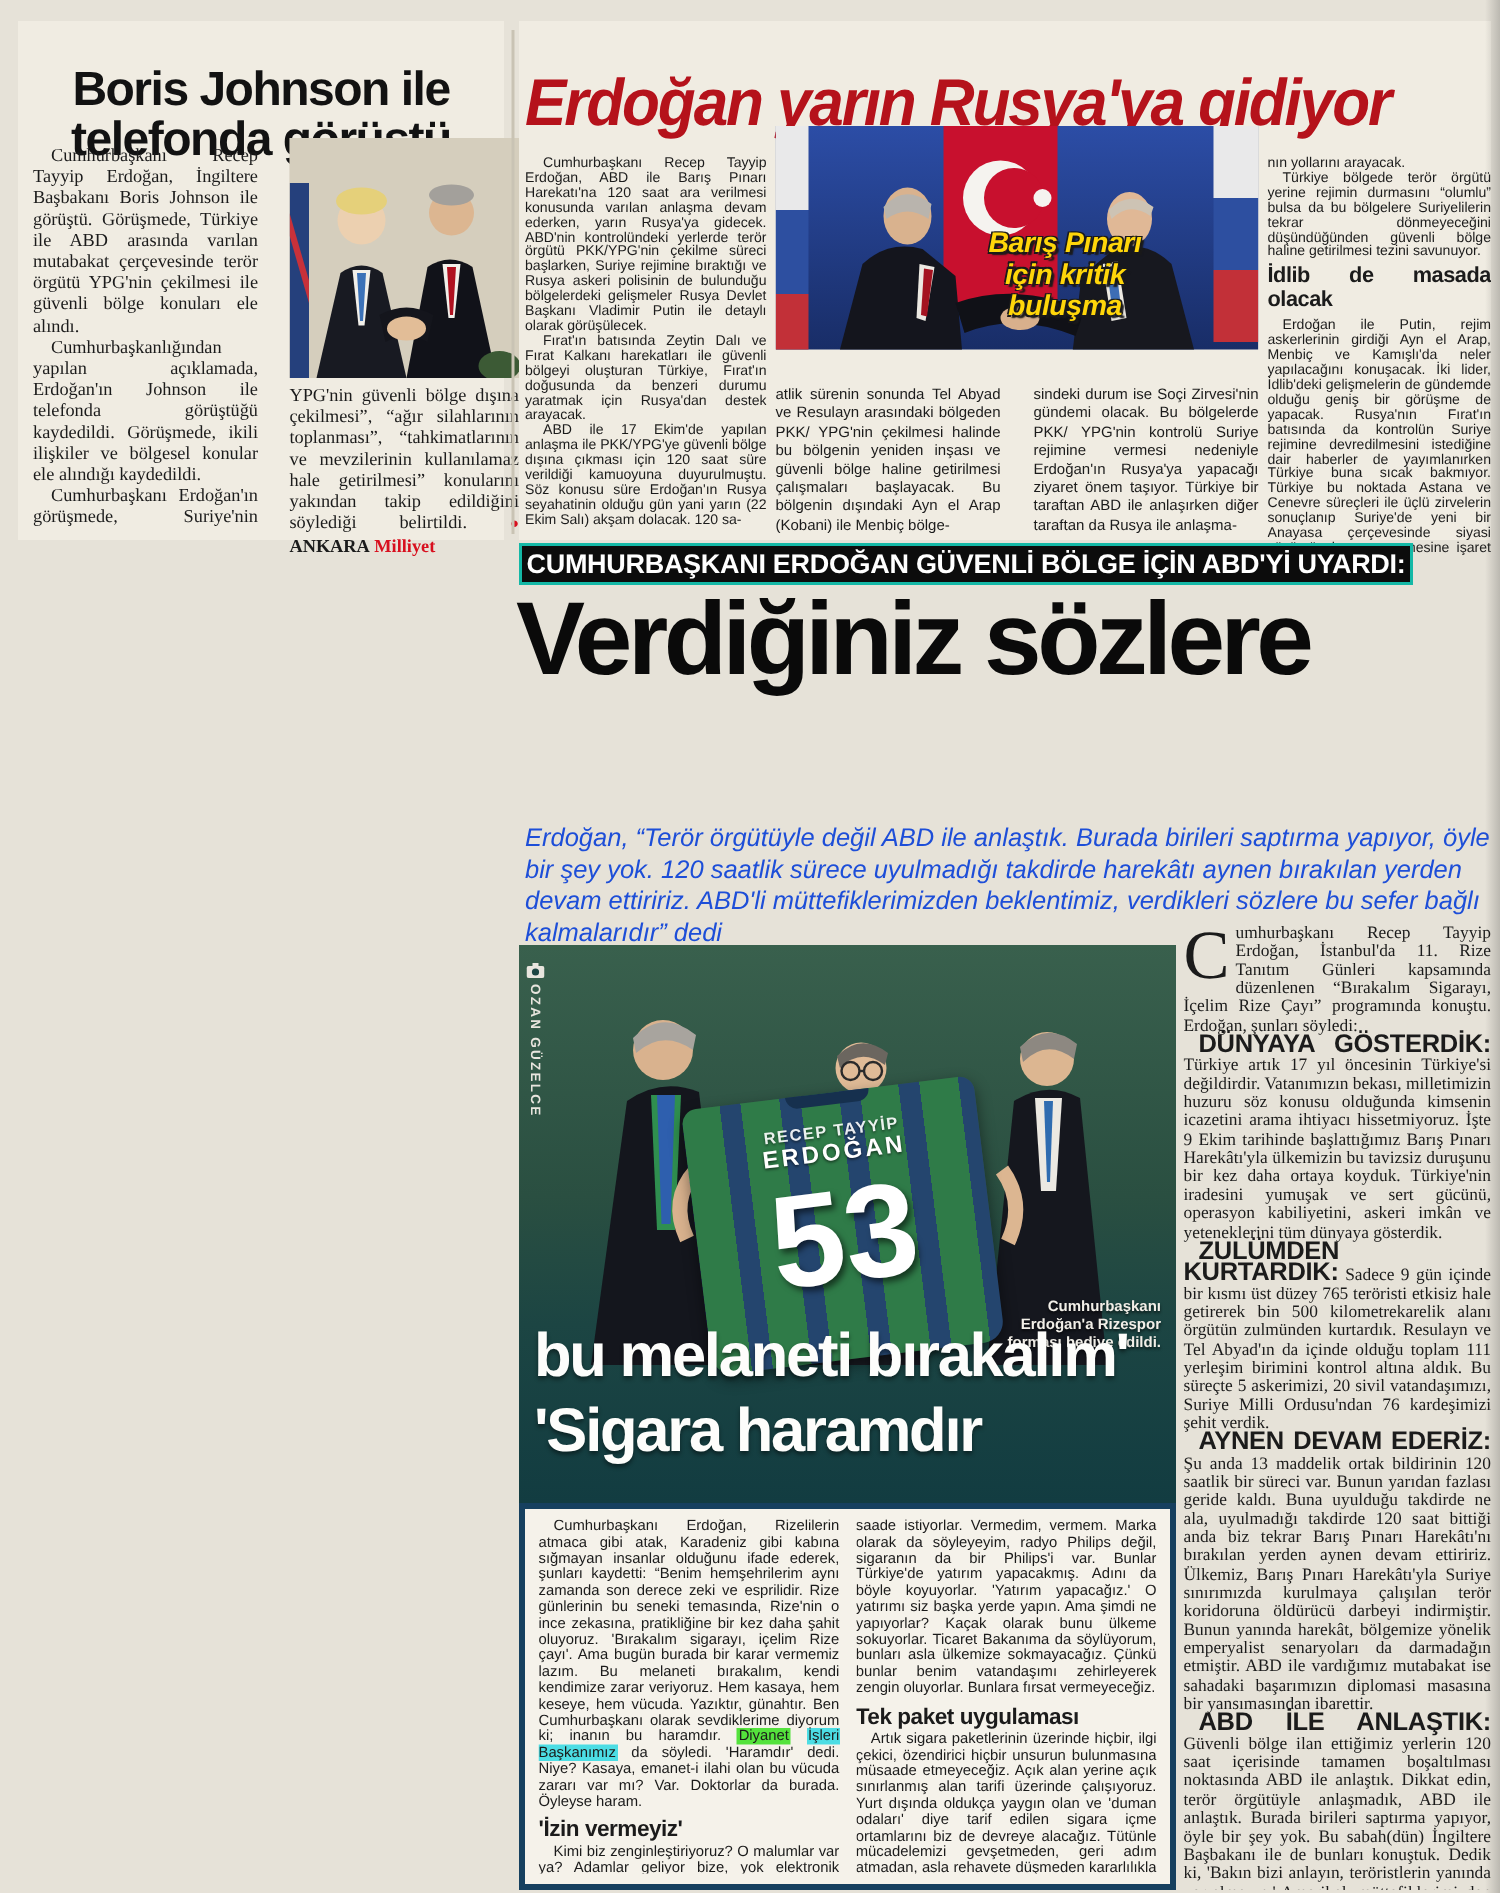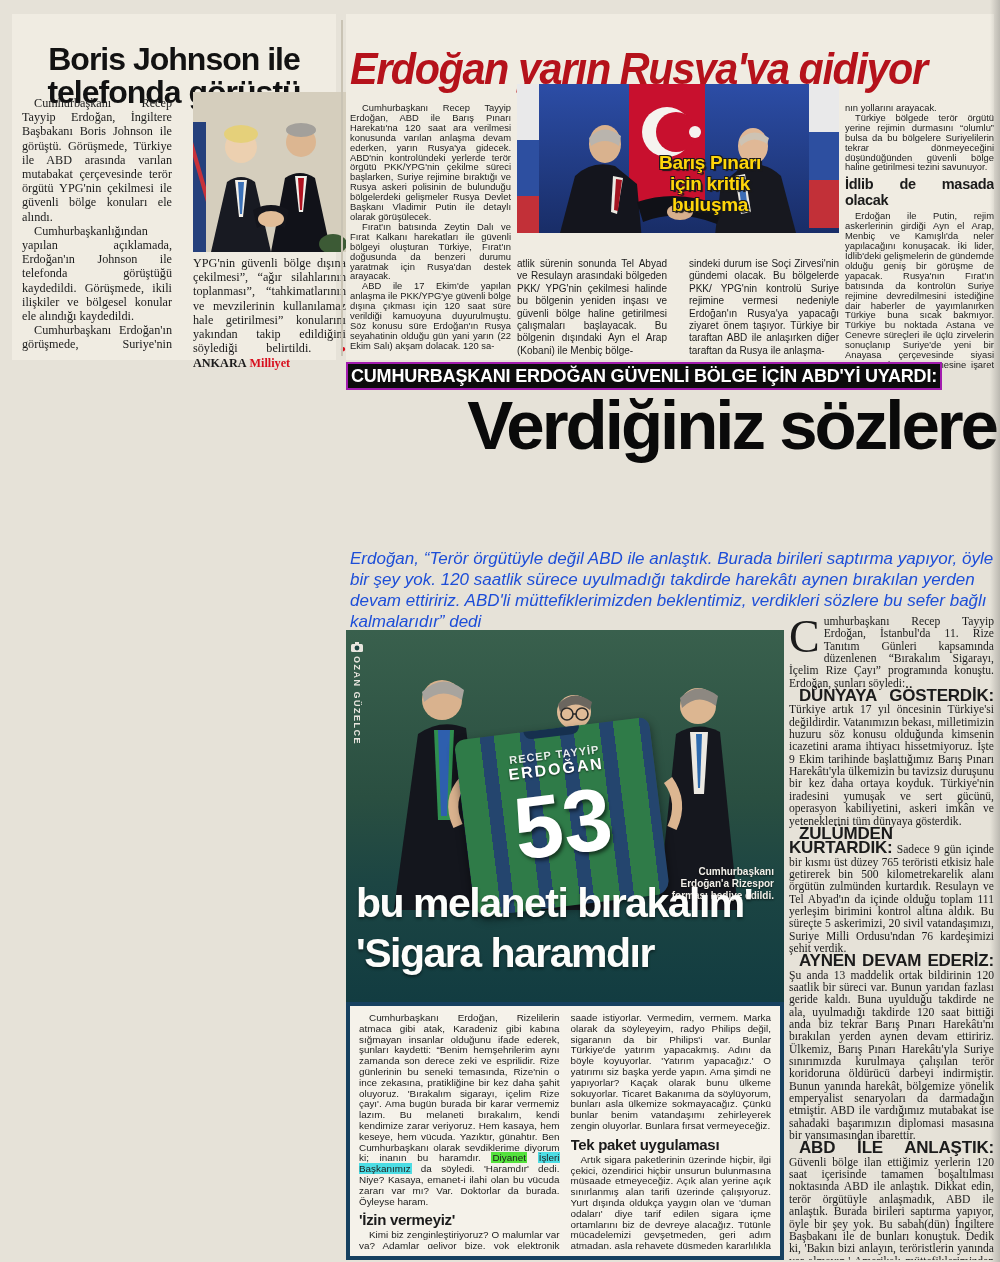--- a/index.html
+++ b/index.html
@@ -28,35 +28,35 @@
   .byline-red{color:#d80f1e;font-weight:700;}
 
   .vrule{left:341px;top:20px;width:2px;height:336px;background:#c9c3b4;}
 
   
   .russia{left:346px;top:14px;width:648px;height:346px;}
   .russia-hl{left:350px;top:18px;width:646px;font-size:44px;line-height:44px;font-weight:900;
     font-style:italic;letter-spacing:-1.5px;color:#b5121b;transform:scaleX(.94);transform-origin:left;}
   .rus-col{font-size:9.4px;line-height:9.9px;margin-top:19px;}
   .rus-c1{left:350px;top:84px;width:161px;height:268px;overflow:hidden;}
-  .rus-photo{left:517px;top:84px;width:322px;height:149px;overflow:hidden;}
+  .rus-photo{left:517px;top:84px;width:322px;height:149px;overflow:hidden;font-style:italic;}
   .rus-overlay{position:absolute;left:128px;top:68px;width:130px;text-align:center;
     font-weight:800;font-size:19px;line-height:21px;color:#ffd60a;letter-spacing:-.3px;
     text-shadow:-1px -1px 0 #1a1a1a,1px -1px 0 #1a1a1a,-1px 1px 0 #1a1a1a,2px 2px 1px #1a1a1a;}
   .rus-mid{left:517px;top:258px;width:322px;display:flex;gap:22px;}
   .rus-midcol{width:155px;font-size:10px;line-height:12.4px;text-align:justify;}
   .rus-c3{left:845px;top:84px;width:149px;height:268px;overflow:hidden;}
   .rus-sub{font-weight:800;font-size:14.5px;line-height:16px;margin:4px 0 3px;letter-spacing:-.3px;}
 
   
-  .kicker{left:346px;top:362px;width:596px;height:28px;background:#0c0c0c;border:2px solid #a21caf;
+  .kicker{left:346px;top:362px;width:596px;height:28px;background:#0c0c0c;border:2px solid #14b8a6;
     box-sizing:border-box;display:flex;align-items:center;justify-content:center;text-align:center;}
   .kicker span{color:#fff;font-weight:800;font-size:18px;letter-spacing:-.2px;white-space:nowrap;}
   .main-hl{left:344px;top:390px;width:652px;color:#0a0a0a;font-weight:900;
-    font-size:69px;line-height:72px;letter-spacing:-3px;text-align:right;}
+    font-size:69px;line-height:72px;letter-spacing:-3px;}
   .main-hl div{white-space:nowrap;}
   .deck{left:350px;top:548px;width:648px;font-style:italic;font-size:17px;line-height:21px;
     color:#1d4ed8;font-weight:500;}
 
   
   .maincol{left:789px;top:616px;width:205px;height:644px;overflow:hidden;
     font-family:"Liberation Serif",serif;font-size:11.6px;line-height:12.35px;text-align:justify;}
   .dropcap{float:left;font-size:46px;line-height:37px;padding:2px 4px 0 0;font-weight:400;}
   .lead-in{font-family:"Liberation Sans",sans-serif;font-weight:800;font-size:17px;letter-spacing:-.2px;}
   .maincol p{text-indent:0;margin:0;}

